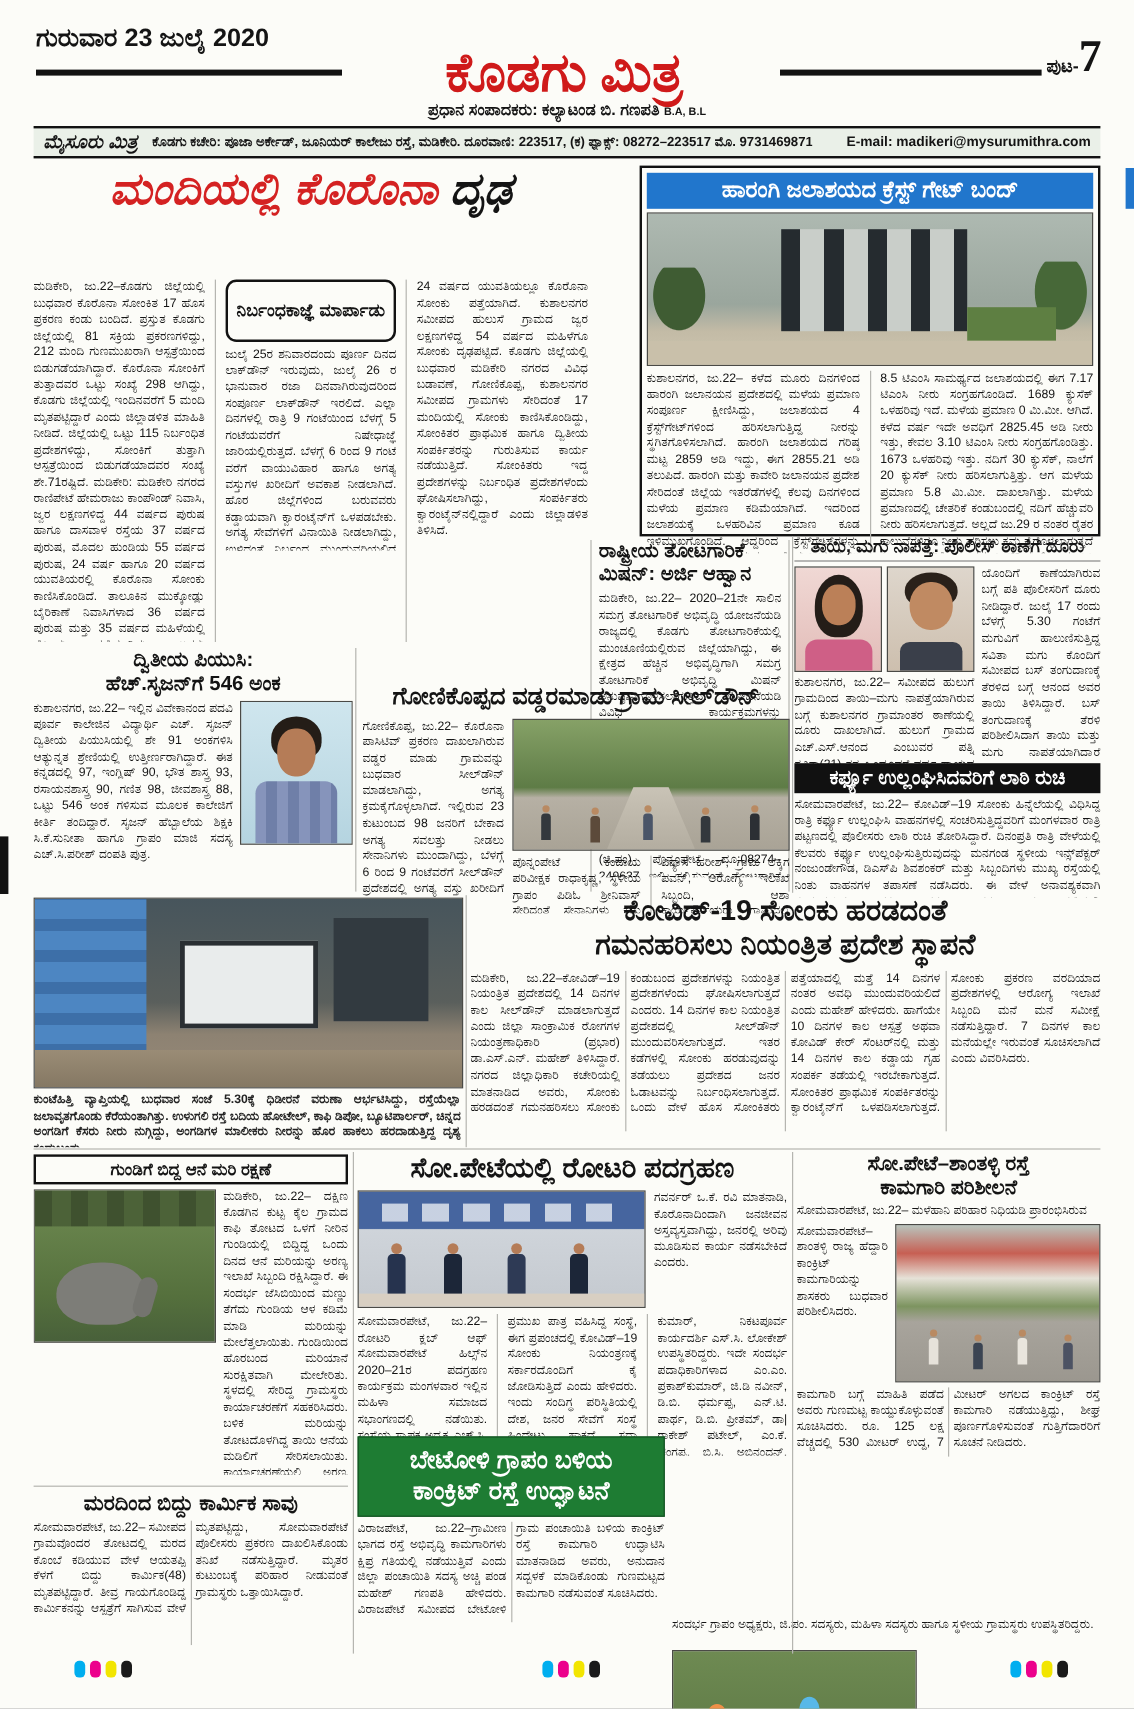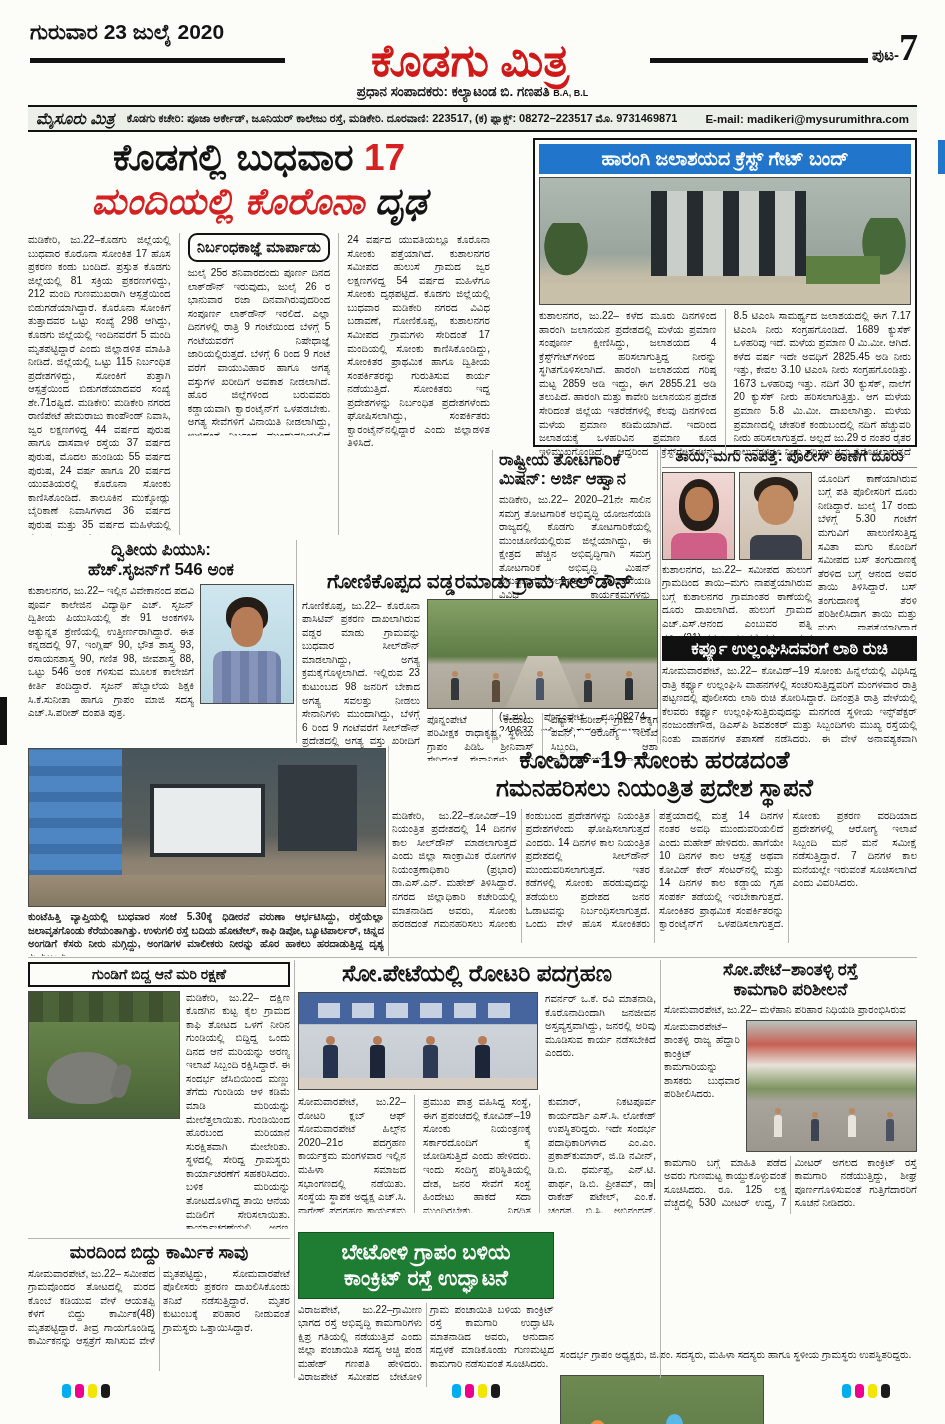--- a/index.html
+++ b/index.html
@@ -10,21 +10,21 @@
   .bt{font-size:10.2px;line-height:1.33;text-align:justify;overflow:hidden;}
   .cols{display:flex;gap:8px;}
   .cols>div{flex:1;min-width:0;}
   .cols>div+div{border-left:1px solid #b5b5b0;padding-left:8px;}
   .rule{background:#121212;}
   .vline{position:absolute;width:1px;background:#b5b5b0;}
   .hline{position:absolute;height:1px;background:#b5b5b0;}
   .red{color:#d42222;}
   .hl{font-weight:bold;line-height:1.18;}
   .banner{color:#fff;font-weight:bold;text-align:center;}
-  .boxed{border:2px solid #121212;border-radius:9px;padding:4px 6px;}
+  .boxed{border:2px solid #121212;border-radius:9px;padding:16px 6px;}
   .ph{position:relative;overflow:hidden;border:1px solid #4a4a46;}
   .fg{position:absolute;bottom:4px;width:15px;height:40px;background:#26334e;border-radius:4px 4px 0 0;}
   .fg::before{content:"";position:absolute;top:-9px;left:3px;width:9px;height:9px;border-radius:50%;background:#b57c57;}
   .fg2{position:absolute;width:8px;height:22px;background:#33383d;border-radius:3px 3px 0 0;}
   .fg2::before{content:"";position:absolute;top:-7px;left:1px;width:6px;height:6px;border-radius:50%;background:#b98a62;}
   .bl{position:absolute;width:17px;height:21px;border-radius:50%;}
   .dot{display:inline-block;width:9px;height:14px;border-radius:4px;margin-right:4px;}
 </style>
 </head>
 <body>
@@ -43,23 +43,20 @@
     <span>ಪ್ರಧಾನ ಸಂಪಾದಕರು: ಕಲ್ಯಾಟಂಡ ಬಿ. ಗಣಪತಿ</span>
     <span style="font-size:9px;">B.A, B.L</span>
   </div>
   <div class="abs" style="left:28px;top:105px;width:889px;height:27px;background:#eaf0e8;border-top:2px solid #121212;border-bottom:2px solid #121212;display:flex;align-items:center;gap:12px;padding:0 8px;box-sizing:border-box;">
     <span style="font-size:16px;font-weight:bold;font-style:italic;white-space:nowrap;">ಮೈಸೂರು ಮಿತ್ರ</span>
     <span style="font-size:11px;font-weight:bold;white-space:nowrap;overflow:hidden;">ಕೊಡಗು ಕಚೇರಿ: ಪೂಜಾ ಅರ್ಕೇಡ್, ಜೂನಿಯರ್ ಕಾಲೇಜು ರಸ್ತೆ, ಮಡಿಕೇರಿ. ದೂರವಾಣಿ: 223517, (ಕ) ಫ್ಯಾಕ್ಸ್: 08272–223517 ಮೊ. 9731469871</span>
     <span style="font-size:11.5px;font-weight:bold;white-space:nowrap;margin-left:auto;">E-mail: madikeri@mysurumithra.com</span>
   </div>
 
   <div class="abs ctr" style="left:28px;top:136px;width:462px;">
-    <div class="hl" style="font-size:37px;">
-      <span>ಕೊಡಗಲ್ಲಿ ಬುಧವಾರ </span><span class="red">17</span>
-    </div>
     <div class="hl" style="font-size:37px;font-style:italic;">
       <span class="red">ಮಂದಿಯಲ್ಲಿ ಕೊರೊನಾ </span><span>ದೃಢ</span>
     </div>
   </div>
   <div class="abs cols" style="left:28px;top:233px;width:462px;height:302px;">
     <div class="bt">ಮಡಿಕೇರಿ, ಜು.22–ಕೊಡಗು ಜಿಲ್ಲೆಯಲ್ಲಿ ಬುಧವಾರ ಕೊರೊನಾ ಸೋಂಕಿತ 17 ಹೊಸ ಪ್ರಕರಣ ಕಂಡು ಬಂದಿದೆ. ಪ್ರಸ್ತುತ ಕೊಡಗು ಜಿಲ್ಲೆಯಲ್ಲಿ 81 ಸಕ್ರಿಯ ಪ್ರಕರಣಗಳಿದ್ದು, 212 ಮಂದಿ ಗುಣಮುಖರಾಗಿ ಆಸ್ಪತ್ರೆಯಿಂದ ಬಿಡುಗಡೆಯಾಗಿದ್ದಾರೆ. ಕೊರೊನಾ ಸೋಂಕಿಗೆ ತುತ್ತಾದವರ ಒಟ್ಟು ಸಂಖ್ಯೆ 298 ಆಗಿದ್ದು, ಕೊಡಗು ಜಿಲ್ಲೆಯಲ್ಲಿ ಇಂದಿನವರೆಗೆ 5 ಮಂದಿ ಮೃತಪಟ್ಟಿದ್ದಾರೆ ಎಂದು ಜಿಲ್ಲಾಡಳಿತ ಮಾಹಿತಿ ನೀಡಿದೆ. ಜಿಲ್ಲೆಯಲ್ಲಿ ಒಟ್ಟು 115 ನಿರ್ಬಂಧಿತ ಪ್ರದೇಶಗಳಿದ್ದು, ಸೋಂಕಿಗೆ ತುತ್ತಾಗಿ ಆಸ್ಪತ್ರೆಯಿಂದ ಬಿಡುಗಡೆಯಾದವರ ಸಂಖ್ಯೆ ಶೇ.71ರಷ್ಟಿದೆ. ಮಡಿಕೇರಿ: ಮಡಿಕೇರಿ ನಗರದ ರಾಣಿಪೇಟೆ ಹೇಮರಾಜು ಕಾಂಪೌಂಡ್ ನಿವಾಸಿ, ಜ್ವರ ಲಕ್ಷಣಗಳಿದ್ದ 44 ವರ್ಷದ ಪುರುಷ ಹಾಗೂ ದಾಸವಾಳ ರಸ್ತೆಯ 37 ವರ್ಷದ ಪುರುಷ, ಮೊದಲ ಹುಂಡಿಯ 55 ವರ್ಷದ ಪುರುಷ, 24 ವರ್ಷ ಹಾಗೂ 20 ವರ್ಷದ ಯುವತಿಯರಲ್ಲಿ ಕೊರೊನಾ ಸೋಂಕು ಕಾಣಿಸಿಕೊಂಡಿದೆ. ತಾಲೂಕಿನ ಮುಕ್ಕೋಡ್ಲು ಬೈರಿಕಾಣೆ ನಿವಾಸಿಗಳಾದ 36 ವರ್ಷದ ಪುರುಷ ಮತ್ತು 35 ವರ್ಷದ ಮಹಿಳೆಯಲ್ಲಿ ಸೋಂಕು ಪತ್ತೆಯಾಗಿದ್ದು, ಇವರು ಬೆಂಗಳೂರು ಪ್ರವಾಸದ ಹಿನ್ನೆಲೆ ಹೊಂದಿದ್ದಾರೆ. ವಿರಾಜಪೇಟೆ: ವಿರಾಜಪೇಟೆ ತಾಲೂಕಿನ ವಡ್ಡರಮಾಡು ನಿವಾಸಿ, ಜ್ವರ ಲಕ್ಷಣಗಳಿದ್ದ 40 ವರ್ಷದ ಪುರುಷ ಹಾಗೂ ಬೆಳ್ಳಿಸೊಡ್ಲೂರಿನ 44 ವರ್ಷದ ಮಹಿಳೆಯಲ್ಲಿ ಕೊರೊನಾ ಸೋಂಕು ಕಾಣಿಸಿಕೊಂಡಿದೆ. ಈ ಮಹಿಳೆ ಮೈಸೂರಿನಲ್ಲಿ ಕೊರೊನಾ ಸೋಂಕಿತರ ಪ್ರಾಥಮಿಕ ಸಂಪರ್ಕ ಹೊಂದಿದ್ದಾರೆ.</div>
     <div>
       <div class="boxed">
         <div class="ctr" style="font-size:14.5px;font-weight:bold;">ನಿರ್ಬಂಧಕಾಜ್ಞೆ ಮಾರ್ಪಾಡು</div>
       </div>
@@ -215,21 +212,21 @@
       </div>
     </div>
     <div class="bt" style="margin-top:4px;height:58px;column-count:2;column-gap:8px;column-rule:1px solid #b5b5b0;">ಕಾಮಗಾರಿ ಬಗ್ಗೆ ಮಾಹಿತಿ ಪಡೆದ ಅವರು ಗುಣಮಟ್ಟ ಕಾಯ್ದುಕೊಳ್ಳುವಂತೆ ಸೂಚಿಸಿದರು. ರೂ. 125 ಲಕ್ಷ ವೆಚ್ಚದಲ್ಲಿ 530 ಮೀಟರ್ ಉದ್ದ, 7 ಮೀಟರ್ ಅಗಲದ ಕಾಂಕ್ರಿಟ್ ರಸ್ತೆ ಕಾಮಗಾರಿ ನಡೆಯುತ್ತಿದ್ದು, ಶೀಘ್ರ ಪೂರ್ಣಗೊಳಿಸುವಂತೆ ಗುತ್ತಿಗೆದಾರರಿಗೆ ಸೂಚನೆ ನೀಡಿದರು.</div>
   </div>
 
   <div class="abs" style="left:28px;top:1242px;width:262px;height:136px;">
     <div class="ctr hl" style="font-size:17.5px;">ಮರದಿಂದ ಬಿದ್ದು ಕಾರ್ಮಿಕ ಸಾವು</div>
     <div class="bt" style="margin-top:4px;height:104px;column-count:2;column-gap:8px;column-rule:1px solid #b5b5b0;">ಸೋಮವಾರಪೇಟೆ, ಜು.22– ಸಮೀಪದ ಗ್ರಾಮವೊಂದರ ತೋಟದಲ್ಲಿ ಮರದ ಕೊಂಬೆ ಕಡಿಯುವ ವೇಳೆ ಆಯತಪ್ಪಿ ಕೆಳಗೆ ಬಿದ್ದು ಕಾರ್ಮಿಕ(48) ಮೃತಪಟ್ಟಿದ್ದಾರೆ. ತೀವ್ರ ಗಾಯಗೊಂಡಿದ್ದ ಕಾರ್ಮಿಕನನ್ನು ಆಸ್ಪತ್ರೆಗೆ ಸಾಗಿಸುವ ವೇಳೆ ಮೃತಪಟ್ಟಿದ್ದು, ಸೋಮವಾರಪೇಟೆ ಪೊಲೀಸರು ಪ್ರಕರಣ ದಾಖಲಿಸಿಕೊಂಡು ತನಿಖೆ ನಡೆಸುತ್ತಿದ್ದಾರೆ. ಮೃತರ ಕುಟುಂಬಕ್ಕೆ ಪರಿಹಾರ ನೀಡುವಂತೆ ಗ್ರಾಮಸ್ಥರು ಒತ್ತಾಯಿಸಿದ್ದಾರೆ.</div>
   </div>
 
-  <div class="abs" style="left:298px;top:1232px;width:256px;height:162px;">
+  <div class="abs" style="left:298px;top:1197px;width:256px;height:162px;">
     <div class="banner" style="background:#1e7c33;font-size:21px;line-height:1.25;padding:6px 4px;border:1px solid #145223;">
       <span>ಬೇಟೋಳಿ ಗ್ರಾಪಂ ಬಳಿಯ</span><br>
       <span>ಕಾಂಕ್ರಿಟ್ ರಸ್ತೆ ಉದ್ಘಾಟನೆ</span>
     </div>
     <div class="bt" style="margin-top:4px;height:84px;column-count:2;column-gap:8px;column-rule:1px solid #b5b5b0;">ವಿರಾಜಪೇಟೆ, ಜು.22–ಗ್ರಾಮೀಣ ಭಾಗದ ರಸ್ತೆ ಅಭಿವೃದ್ಧಿ ಕಾಮಗಾರಿಗಳು ಕ್ಷಿಪ್ರ ಗತಿಯಲ್ಲಿ ನಡೆಯುತ್ತಿವೆ ಎಂದು ಜಿಲ್ಲಾ ಪಂಚಾಯಿತಿ ಸದಸ್ಯ ಅಚ್ಚಿ ಪಂಡ ಮಹೇಶ್ ಗಣಪತಿ ಹೇಳಿದರು. ವಿರಾಜಪೇಟೆ ಸಮೀಪದ ಬೇಟೋಳಿ ಗ್ರಾಮ ಪಂಚಾಯಿತಿ ಬಳಿಯ ಕಾಂಕ್ರಿಟ್ ರಸ್ತೆ ಕಾಮಗಾರಿ ಉದ್ಘಾಟಿಸಿ ಮಾತನಾಡಿದ ಅವರು, ಅನುದಾನ ಸದ್ಬಳಕೆ ಮಾಡಿಕೊಂಡು ಗುಣಮಟ್ಟದ ಕಾಮಗಾರಿ ನಡೆಸುವಂತೆ ಸೂಚಿಸಿದರು.</div>
   </div>
 
   <div class="abs ph" style="left:560px;top:1216px;width:202px;height:128px;background:linear-gradient(#6e8a52,#55703f);">
 
     <div class="bl" style="left:14%;top:34%;background:#f09048;"></div>

